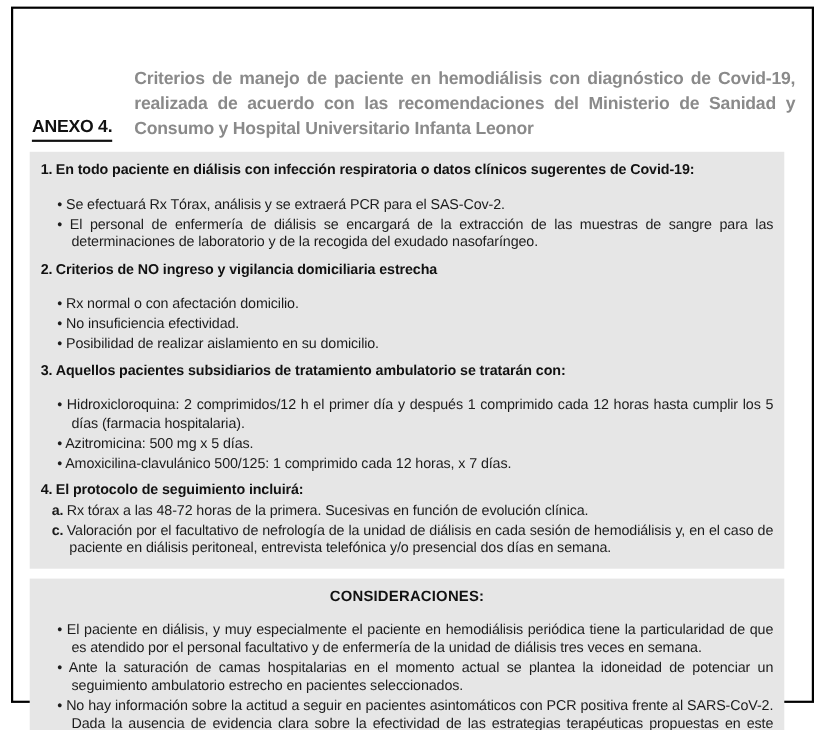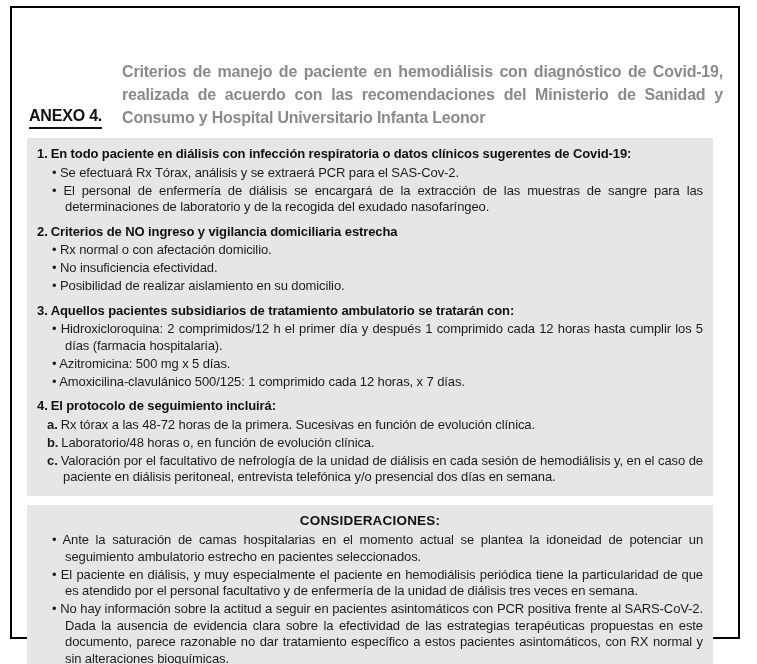--- a/index.html
+++ b/index.html
@@ -63,21 +63,21 @@
   .sec-head{
     font-weight:bold;
     color:#111111;
     padding-left:15px;
     text-indent:-15px;
     letter-spacing:-0.1px;
   }
   .sec-num{margin-right:3px;}
   ul.bullets{
     list-style:none;
-    margin-top:2px;
+    margin-top:15px;
     margin-left:15px;
   }
   ul.bullets li{
     padding-left:13px;
     text-indent:-13px;
     text-align:justify;
     margin-bottom:1.5px;
     letter-spacing:-0.1px;
   }
   ul.bullets li::before{content:"• ";}
@@ -148,31 +148,30 @@
         <li>Amoxicilina-clavulánico 500/125: 1 comprimido cada 12 horas, x 7 días.</li>
       </ul>
     </div>
 
     <div class="section">
       <div class="sec-head">
         <span class="sec-num">4.</span><span>El protocolo de seguimiento incluirá:</span>
       </div>
       <ul class="alpha">
         <li><span class="alpha-label">a.</span><span>Rx tórax a las 48-72 horas de la primera. Sucesivas en función de evolución clínica.</span></li>
-        <li><span class="alpha-label">b.</span><span>Laboratorio/48 horas o, en función de evolución clínica.</span></li>
         <li><span class="alpha-label">c.</span><span>Valoración por el facultativo de nefrología de la unidad de diálisis en cada sesión de hemodiálisis y, en el caso de paciente en diálisis peritoneal, entrevista telefónica y/o presencial dos días en semana.</span></li>
       </ul>
     </div>
 
   </div>
 
   <div class="panel consider">
     <div class="consider-head">CONSIDERACIONES:</div>
     <div class="section">
       <ul class="bullets">
+        <li>El paciente en diálisis, y muy especialmente el paciente en hemodiálisis periódica tiene la particularidad de que es atendido por el personal facultativo y de enfermería de la unidad de diálisis tres veces en semana.</li>
         <li>Ante la saturación de camas hospitalarias en el momento actual se plantea la idoneidad de potenciar un seguimiento ambulatorio estrecho en pacientes seleccionados.</li>
-        <li>El paciente en diálisis, y muy especialmente el paciente en hemodiálisis periódica tiene la particularidad de que es atendido por el personal facultativo y de enfermería de la unidad de diálisis tres veces en semana.</li>
         <li>No hay información sobre la actitud a seguir en pacientes asintomáticos con PCR positiva frente al SARS-CoV-2. Dada la ausencia de evidencia clara sobre la efectividad de las estrategias terapéuticas propuestas en este documento, parece razonable no dar tratamiento específico a estos pacientes asintomáticos, con RX normal y sin alteraciones bioquímicas.</li>
       </ul>
     </div>
   </div>
 
 </div>
 
 </body></html>

